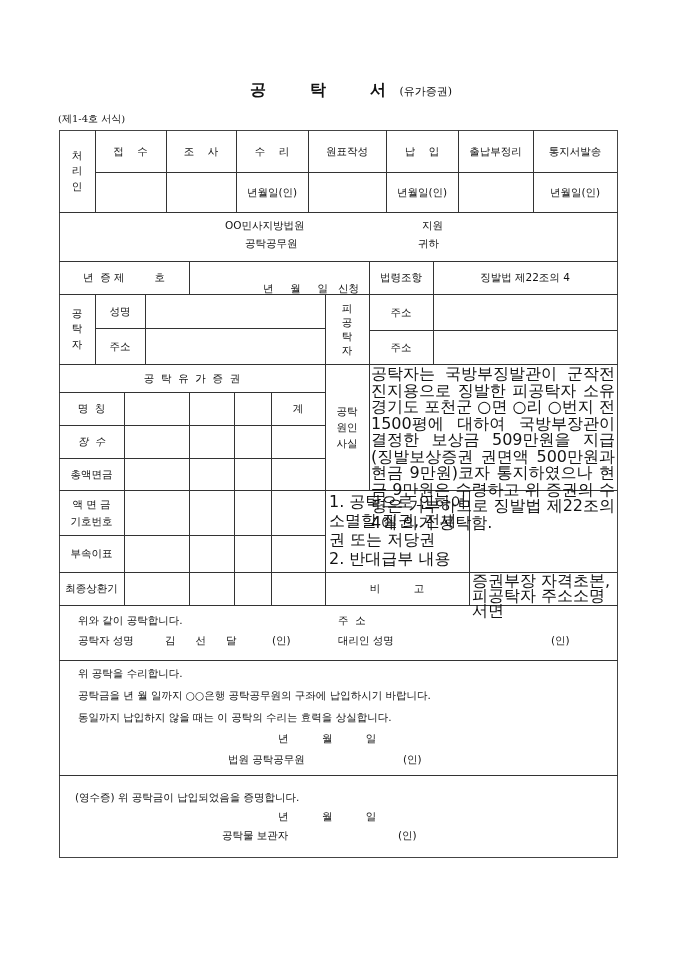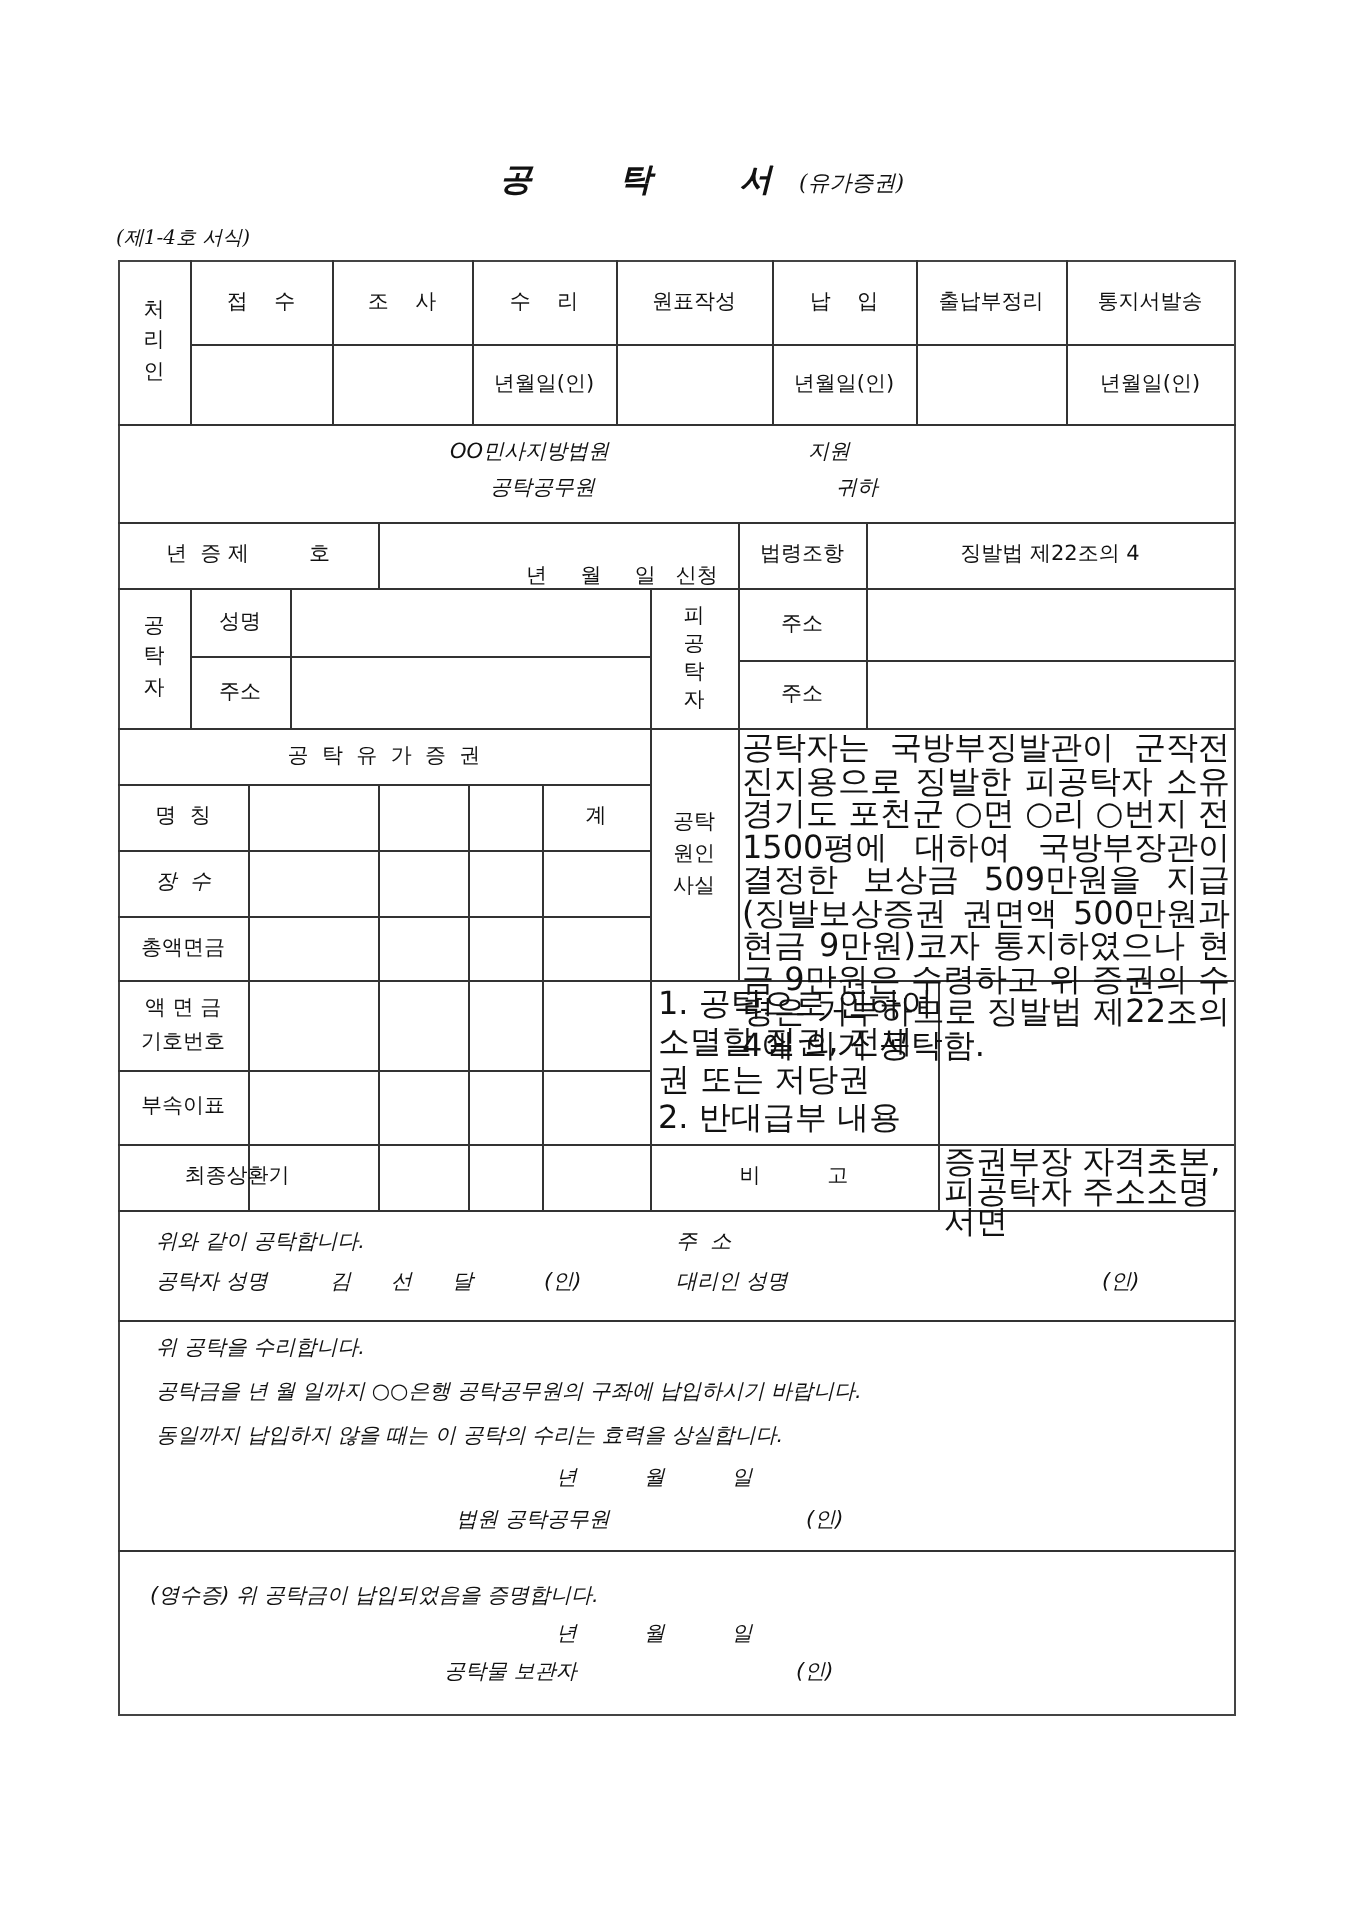--- a/index.html
+++ b/index.html
@@ -1,17 +1,17 @@
 <!DOCTYPE html>
 <html><head>
 <meta charset="utf-8">
 <style>
   html, body { margin:0; padding:0; background:#fff; }
   body { width:680px; height:962px; position:relative; font-family:"DejaVu Sans", "Liberation Sans", sans-serif; color:#111; font-size:10.5px; }
-  .abs { position:absolute;font-style:italic; }
+  .abs { position:absolute; }
   .title { left:0; width:680px; top:80px; text-align:center; font-family:"DejaVu Serif", serif; font-weight:bold; font-size:16px; letter-spacing:0; }
   .title .main span { display:inline-block; margin:0 22px; }
   .title .sub { font-weight:normal; font-size:11px; margin-left:-14px; }
   .formno { left:58px; top:112px; font-family:"DejaVu Serif", serif; font-size:10px; }
   .ln { position:absolute; background:#333; }
   .h { height:1px; }
   .v { width:1px; }
   .frame { position:absolute; left:59px; top:130px; width:559px; height:728px; border:1.5px solid #444; box-sizing:border-box; }
   .t { position:absolute; display:flex; align-items:center; justify-content:center; text-align:center; line-height:1.55; white-space:nowrap; }
   .para { position:absolute; font-size:16px; line-height:16.5px; text-align:justify; white-space:normal; }
@@ -54,21 +54,21 @@
 <div class="t" style="left:95px;top:172px;width:71px;height:40px;"></div>
 <div class="t" style="left:166px;top:172px;width:70px;height:40px;"></div>
 <div class="t" style="left:236px;top:172px;width:72px;height:40px;">년월일(인)</div>
 <div class="t" style="left:308px;top:172px;width:78px;height:40px;"></div>
 <div class="t" style="left:386px;top:172px;width:72px;height:40px;">년월일(인)</div>
 <div class="t" style="left:458px;top:172px;width:75px;height:40px;"></div>
 <div class="t" style="left:533px;top:172px;width:84px;height:40px;">년월일(인)</div>
 
 <div class="ln h" style="left:59px;top:261px;width:559px;"></div>
 <div class="abs" style="left:225px;top:219px;">OO민사지방법원</div>
-<div class="abs" style="left:404px;top:219px;text-align:right;">지원</div>
+<div class="abs" style="left:422px;top:219px;text-align:right;">지원</div>
 <div class="abs" style="left:245px;top:237px;text-align:center;">공탁공무원</div>
 <div class="abs" style="left:418px;top:237px;">귀하</div>
 
 <div class="ln h" style="left:59px;top:294px;width:559px;"></div>
 <div class="ln v" style="left:189px;top:261px;height:33px;"></div>
 <div class="ln v" style="left:369px;top:261px;height:103px;"></div>
 <div class="ln v" style="left:433px;top:261px;height:103px;"></div>
 <div class="t" style="left:59px;top:261px;width:130px;height:33px;white-space:pre;">년  증 제         호</div>
 <div class="t" style="left:189px;top:272px;width:180px;height:33px;white-space:pre;padding-left:32px;">년     월     일   신청</div>
 <div class="t" style="left:369px;top:261px;width:64px;height:33px;">법령조항</div>
@@ -114,21 +114,21 @@
 
 <div class="t" style="left:59px;top:364px;width:266px;height:28px;white-space:pre;">공  탁  유  가  증  권</div>
 
 <div class="t" style="left:59px;top:392px;width:65px;height:33px;white-space:pre;">명  칭</div>
 <div class="t" style="left:271px;top:392px;width:54px;height:33px;">계</div>
 <div class="t" style="left:59px;top:425px;width:65px;height:33px;white-space:pre;font-style:italic;">장  수</div>
 <div class="t" style="left:59px;top:458px;width:65px;height:32px;">총액면금</div>
 <div class="t" style="left:59px;top:490px;width:65px;height:45px;white-space:pre-line;line-height:1.6;">액 면 금
 기호번호</div>
 <div class="t" style="left:59px;top:535px;width:65px;height:37px;">부속이표</div>
-<div class="t" style="left:59px;top:572px;width:65px;height:33px;padding-left:27px;">최종상환기</div>
+<div class="t" style="left:59px;top:572px;width:65px;height:33px;">최종상환기</div>
 
 <div class="t" style="left:325px;top:364px;width:44px;height:126px;white-space:pre-line;line-height:1.55;">공탁
 원인
 사실</div>
 <div class="para" style="left:371px;top:366px;width:244px;">공탁자는 국방부징발관이 군작전진지용으로 징발한 피공탁자 소유 경기도 포천군 ○면 ○리 ○번지 전 1500평에 대하여 국방부장관이 결정한 보상금 509만원을 지급(징발보상증권 권면액 500만원과 현금 9만원)코자 통지하였으나 현금 9만원은 수령하고 위 증권의 수령은 거부하므로 징발법 제22조의 4에 의거 공탁함.</div>
 
 <div class="para" style="left:329px;top:492px;width:138px;white-space:pre-line;line-height:19px;text-align:left;">1. 공탁으로 인하여 소멸할 질권, 전세권 또는 저당권
 2. 반대급부 내용</div>
 <div class="t" style="left:469px;top:490px;width:148px;height:82px;"></div>
 

